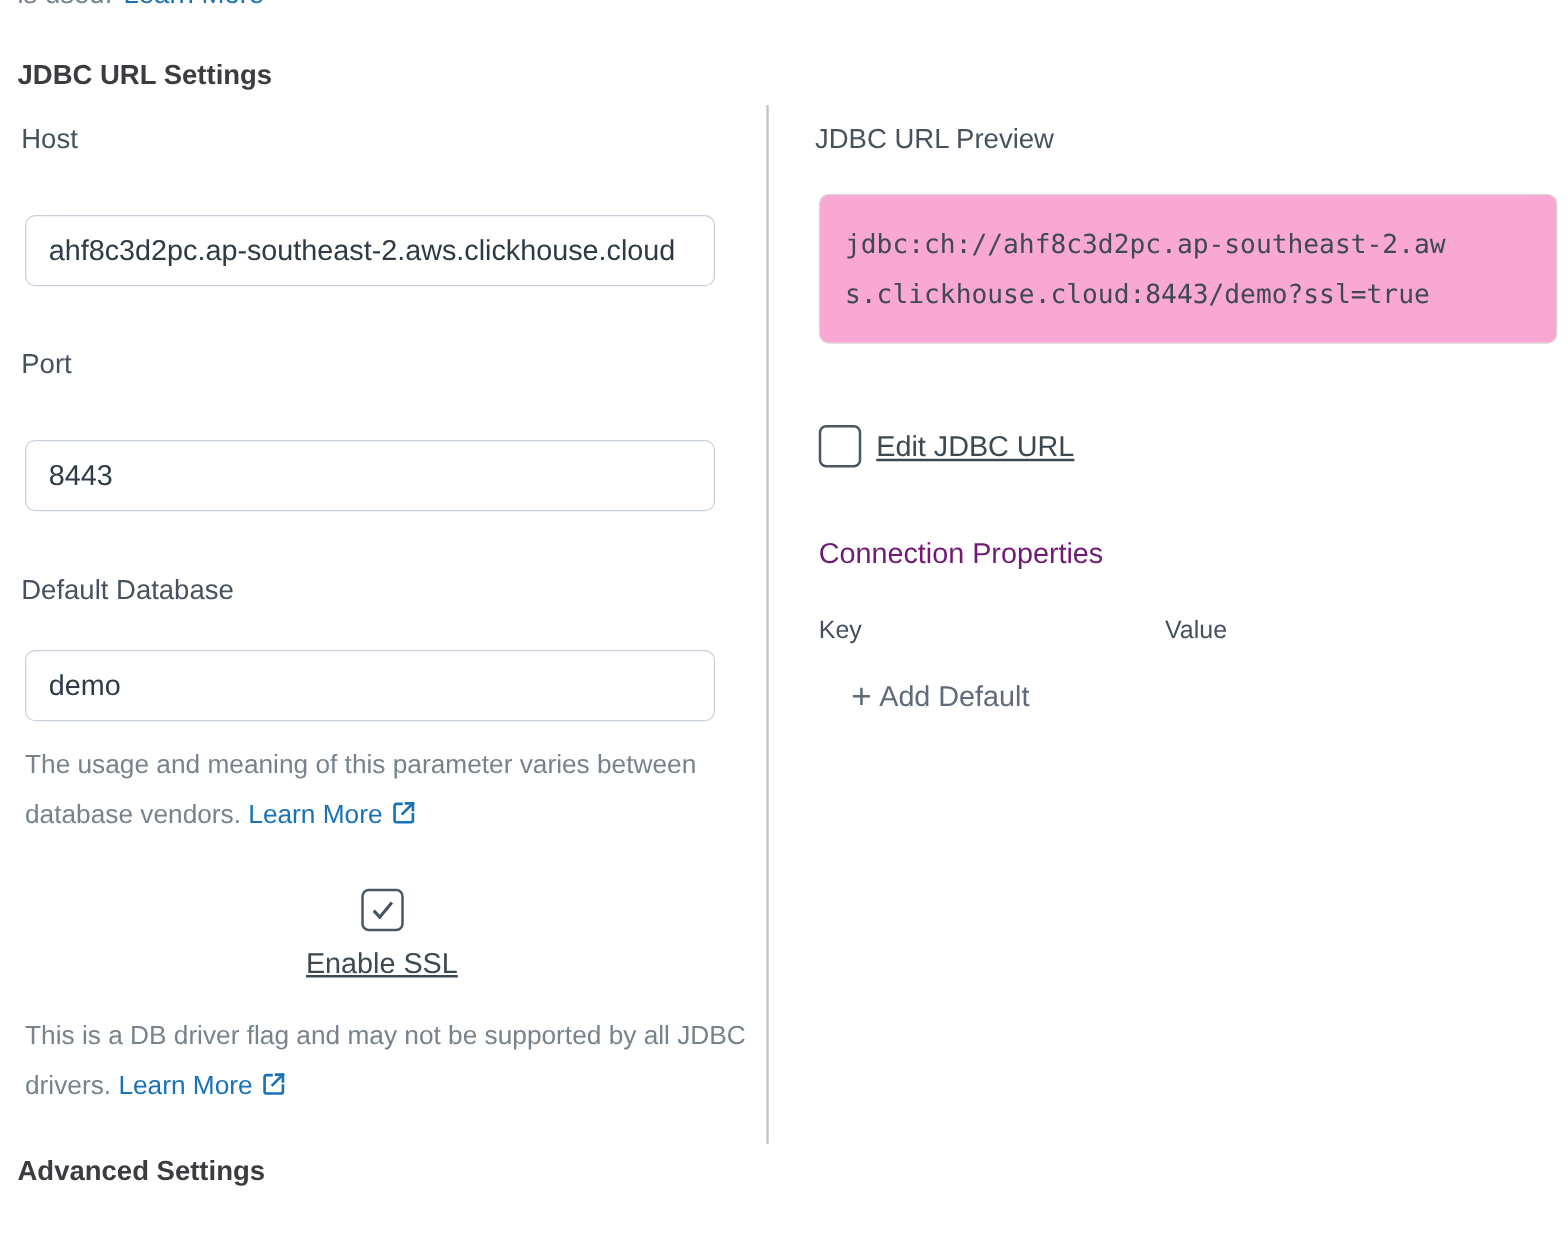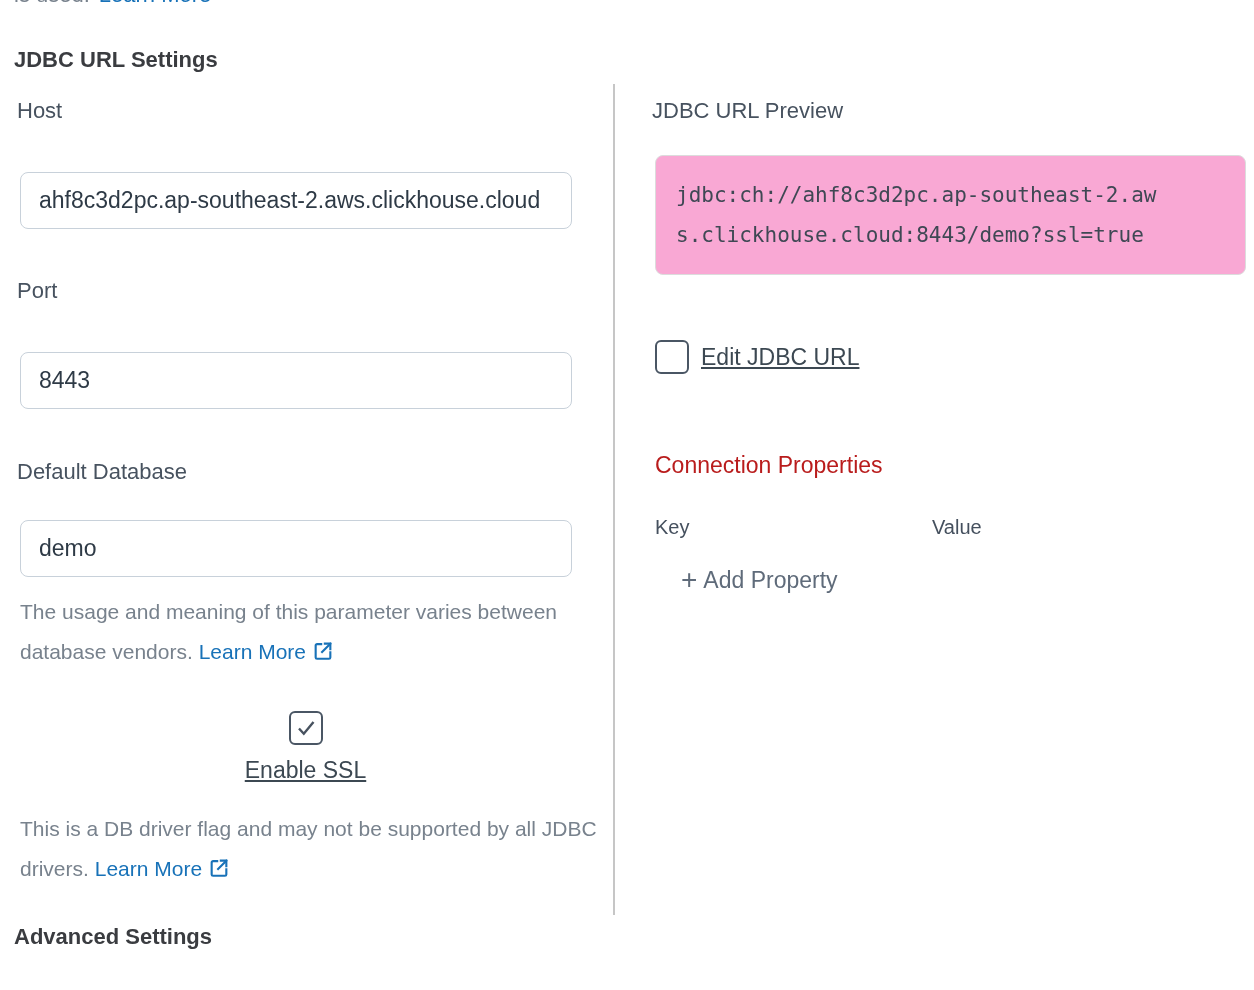--- a/index.html
+++ b/index.html
@@ -75,21 +75,21 @@
     background: #f9a8d4; border: 1px solid #dcdcdc; border-radius: 8px;
     padding: 19px 20px;
   }
   .code-box pre {
     font-family: "DejaVu Sans Mono", "Liberation Mono", monospace;
     font-size: 21px; line-height: 40px; color: #3f4854;
     white-space: pre-wrap; word-break: break-all; width: 38.6ch;
   }
   .edit-row { margin-top: 65px; }
 
-  .conn-title { font-size: 23px; color: #b91c1c; margin-top: 77px; line-height: 28px; }
+  .conn-title { font-size: 23px; color: #701a75; margin-top: 54px; line-height: 28px; }
   .kv-header { display: flex; margin-top: 35px; font-size: 20px; line-height: 26px; color: #45505e; }
   .kv-key { width: 277px; flex: none; }
   .add-prop {
     margin-top: 26px; margin-left: 26px;
     display: inline-flex; align-items: center; gap: 6px;
     background: none; border: none; cursor: pointer;
     font-family: "Liberation Sans", "DejaVu Sans", sans-serif;
     font-size: 23px; color: #5f6b7a;
   }
   .plus-glyph { font-size: 28px; font-weight: 300; line-height: 28px; color: #5f6b7a; }
@@ -178,19 +178,19 @@
 
     <div class="conn-title">Connection Properties</div>
 
     <div class="kv-header">
       <span class="kv-key">Key</span>
       <span class="kv-value">Value</span>
     </div>
 
     <button class="add-prop">
       <span class="plus-glyph">+</span>
-      <span>Add Property</span>
+      <span>Add Default</span>
     </button>
 
   </div>
 </div>
 
 <h2 class="section-title advanced-title">Advanced Settings</h2>
 
 </body></html>

